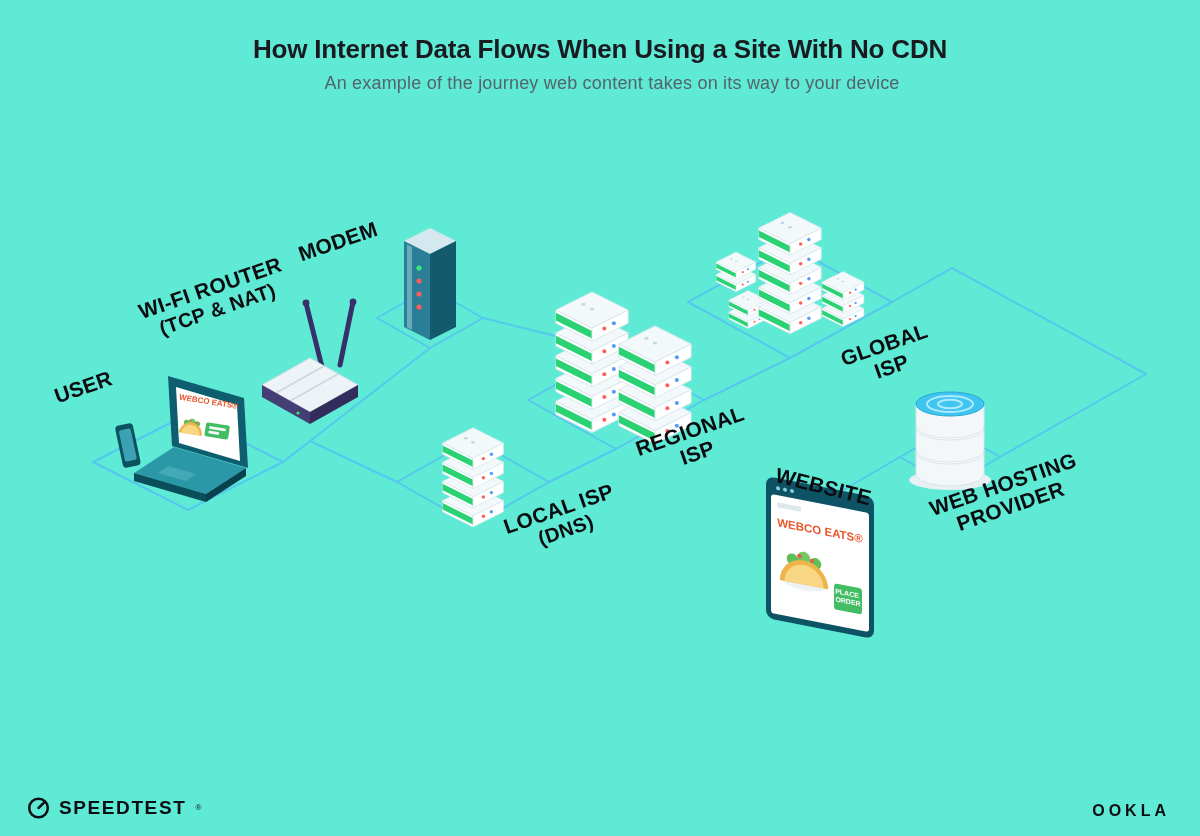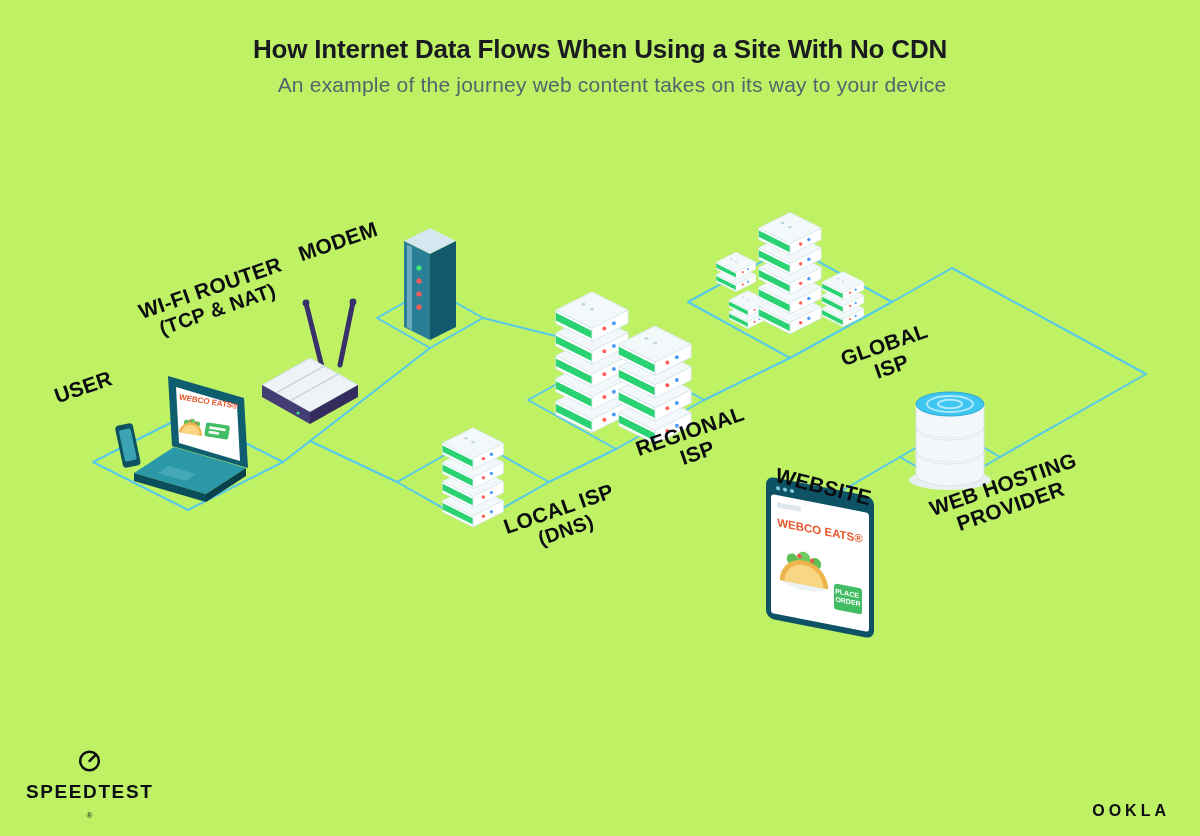--- a/index.html
+++ b/index.html
@@ -1,26 +1,26 @@
 <!DOCTYPE html>
 <html><head>
 <meta charset="utf-8">
 <style>
   html,body{margin:0;padding:0;background:#ffffff;}
-  .canvas{position:relative;width:1200px;height:836px;background:#bef264;overflow:hidden;
+  .canvas{position:relative;width:1200px;height:836px;background:#5eead4;overflow:hidden;
           font-family:"Liberation Sans",sans-serif;}
   .hdr{position:absolute;top:34px;left:0;width:1200px;text-align:center;}
   .hdr h1{margin:0;font-size:26px;font-weight:700;color:#191b20;letter-spacing:-0.2px;}
-  .hdr h2{margin:8px 0 0 0;font-size:21px;font-weight:400;color:#54636c;letter-spacing:0.2px;padding-left:24px;}
+  .hdr h2{margin:8px 0 0 0;font-size:18px;font-weight:400;color:#54636c;letter-spacing:0.2px;padding-left:24px;}
   svg.scene{position:absolute;left:0;top:0;}
   .lbl{position:absolute;font-weight:700;font-size:21px;color:#0b0c10;letter-spacing:.3px;
        line-height:1.1;text-align:center;white-space:nowrap;transform-origin:0 50%;}
   .lbl .sub{font-size:20px;}
   .foot{position:absolute;bottom:16px;font-weight:700;color:#0c0e14;}
-  .foot-left{left:26px;display:flex;align-items:center;gap:8px;font-size:19px;letter-spacing:1.6px;flex-direction:column;}
+  .foot-left{left:26px;display:flex;align-items:center;gap:8px;font-size:19px;letter-spacing:1.6px;}
   .foot-left sup{font-size:8px;font-weight:400;margin-left:1px;}
   .foot-right{right:30px;font-size:16px;letter-spacing:4px;}
 </style>
 </head>
 <body>
 
 <div class="canvas">
 
   <div class="hdr">
     <h1>How Internet Data Flows When Using a Site With No CDN</h1>

